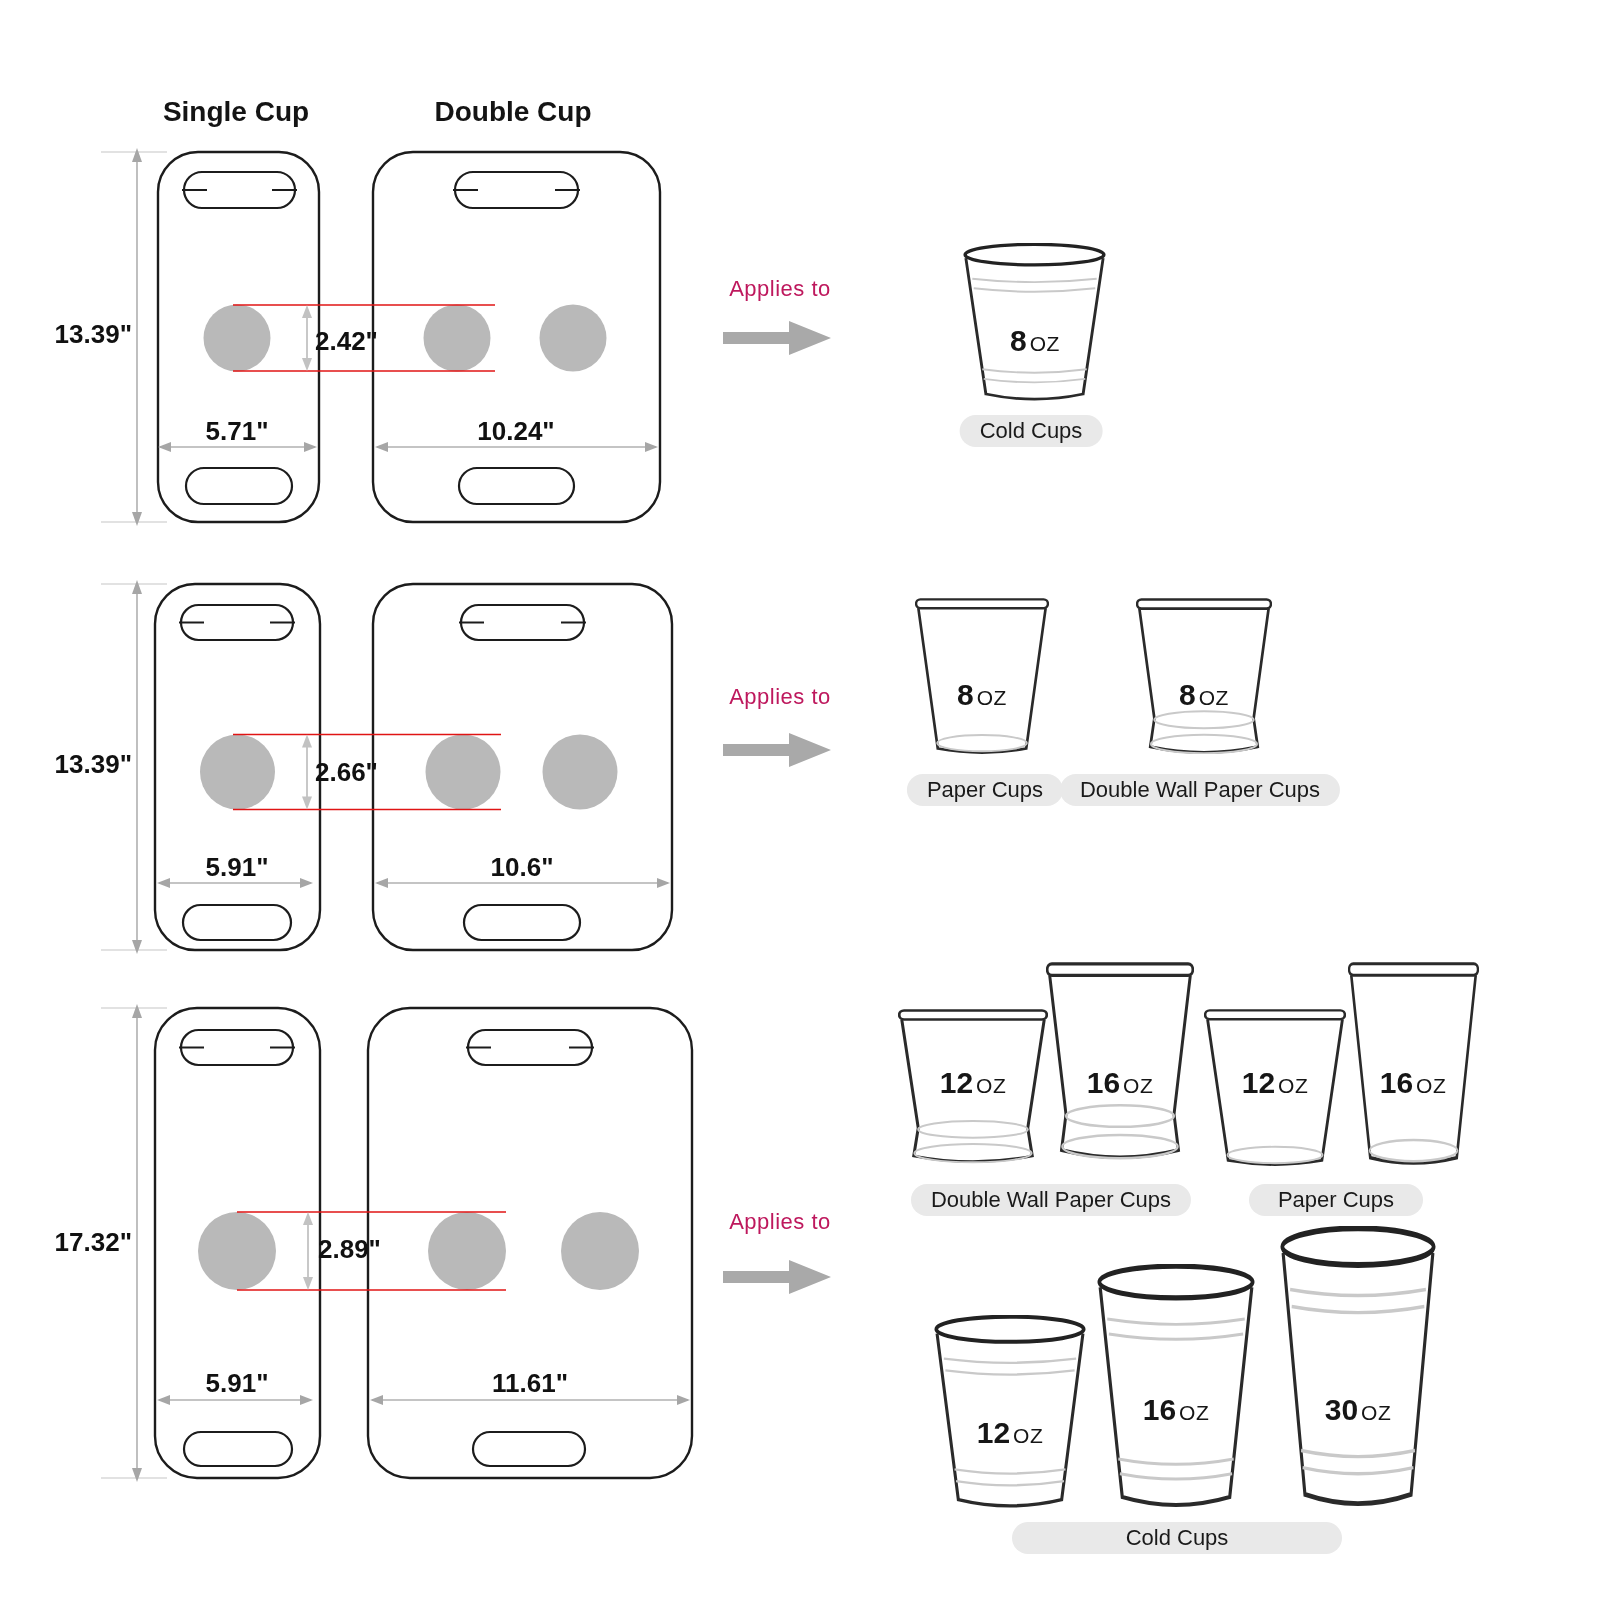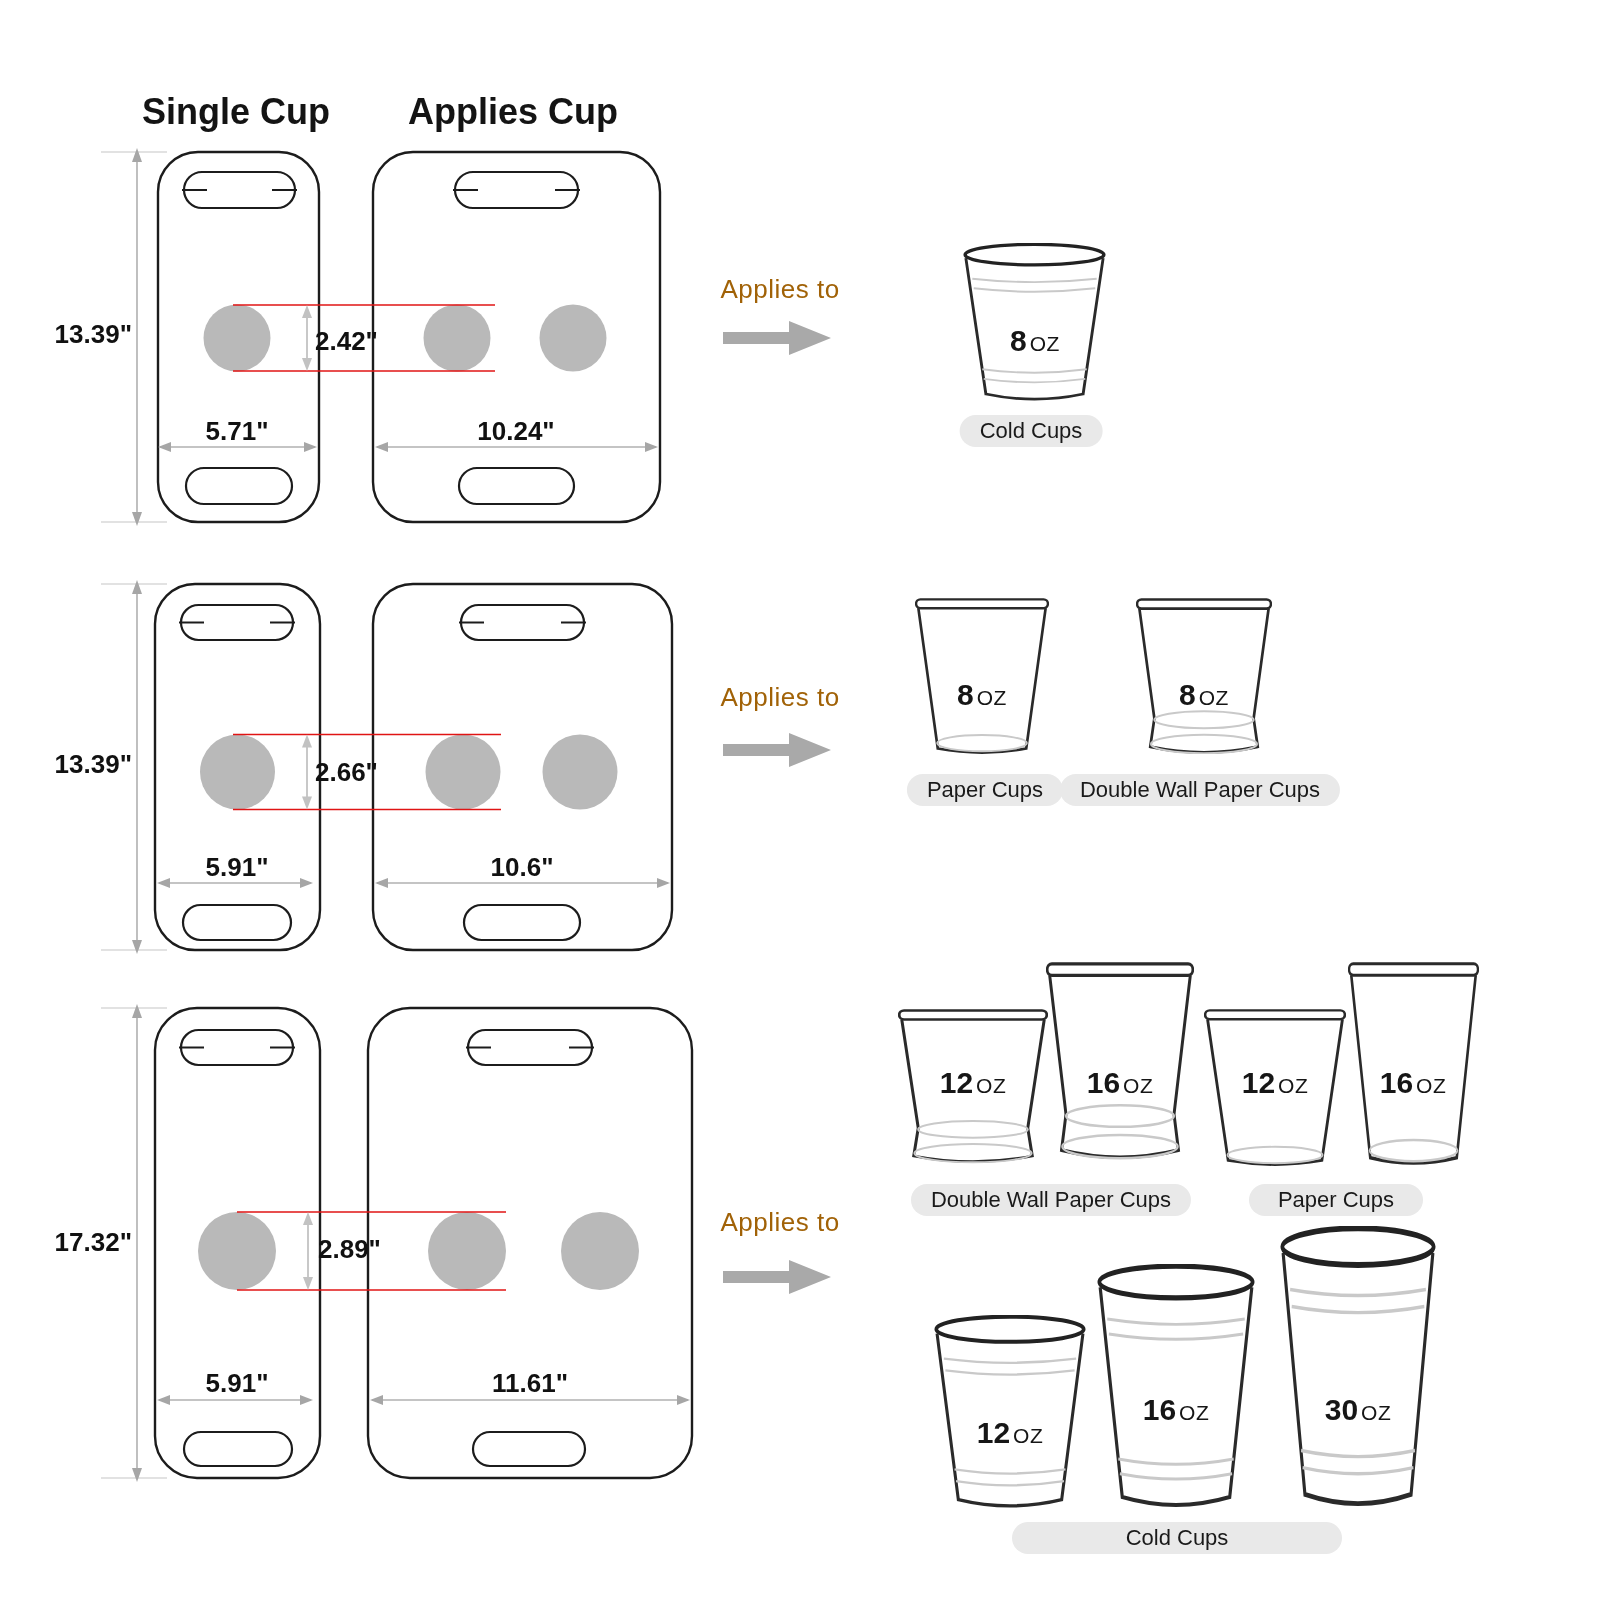--- a/index.html
+++ b/index.html
@@ -1,24 +1,24 @@
 <!DOCTYPE html>
 <html><head>
 <meta charset="utf-8">
 <style>
   html,body{margin:0;padding:0;background:#fff;}
   body{font-family:"Liberation Sans","DejaVu Sans",sans-serif;color:#161616;}
   .canvas{position:relative;width:1600px;height:1600px;background:#fff;overflow:hidden;}
   .abs{position:absolute;}
   .ctr{transform:translate(-50%,-50%);white-space:nowrap;}
-  .title{font-size:36px;font-weight:700;color:#141414;}
+  .title{font-size:28px;font-weight:700;color:#141414;}
   .dim{font-size:26px;font-weight:700;color:#111;}
   .dim-left{transform:translate(-100%,-50%);}
   .dim-hole{transform:translate(0,-50%);}
-  .applies{font-size:26px;font-weight:400;color:#a16207;letter-spacing:0.5px;}
+  .applies{font-size:22px;font-weight:400;color:#be185d;letter-spacing:0.5px;}
   .pill{display:flex;align-items:center;justify-content:center;height:32px;
         padding:16px 20px;background:#e9e9e9;border-radius:17px;font-size:22px;
         font-weight:500;color:#1a1a1a;box-sizing:border-box;}
   .oz{display:flex;align-items:baseline;gap:3px;}
   .oz b{font-size:30px;font-weight:700;}
   .oz span{font-size:21px;font-weight:500;letter-spacing:0.5px;}
   
   .outline{stroke:#1c1c1c;stroke-width:2.4;fill:#fff;}
   .slot{stroke:#1c1c1c;stroke-width:2.2;fill:#fff;}
   .tick{stroke:#1c1c1c;stroke-width:2;}
@@ -34,21 +34,21 @@
   .cuplip{stroke:#2a2a2a;stroke-width:1.8;fill:#fff;}
   .rim{stroke:#222;stroke-width:2.4;fill:#fff;}
   .aparrow{fill:#a9a9a9;}
 </style>
 </head>
 <body>
 
 <div class="canvas">
 
   <div class="abs ctr title" style="left:236px;top:112px;">Single Cup</div>
-  <div class="abs ctr title" style="left:513px;top:112px;">Applies Cup</div>
+  <div class="abs ctr title" style="left:513px;top:112px;">Double Cup</div>
 
   <svg class="abs" style="left:95px;top:140px;" width="612" height="400" viewBox="0 0 612 400">
     <line class="ext" x1="6" y1="12" x2="72" y2="12"></line>
     <line class="ext" x1="6" y1="382" x2="72" y2="382"></line>
     <line class="dimline" x1="42" y1="18" x2="42" y2="376"></line>
     <polygon class="tri" points="42,8 37,22 47,22"></polygon>
     <polygon class="tri" points="42,386 37,372 47,372"></polygon>
     <rect class="outline" x="63" y="12" width="161" height="370" rx="40"></rect>
     <rect class="slot" x="89" y="32" width="111" height="36" rx="18"></rect>
     <line class="tick" x1="87" y1="50" x2="112" y2="50"></line>

